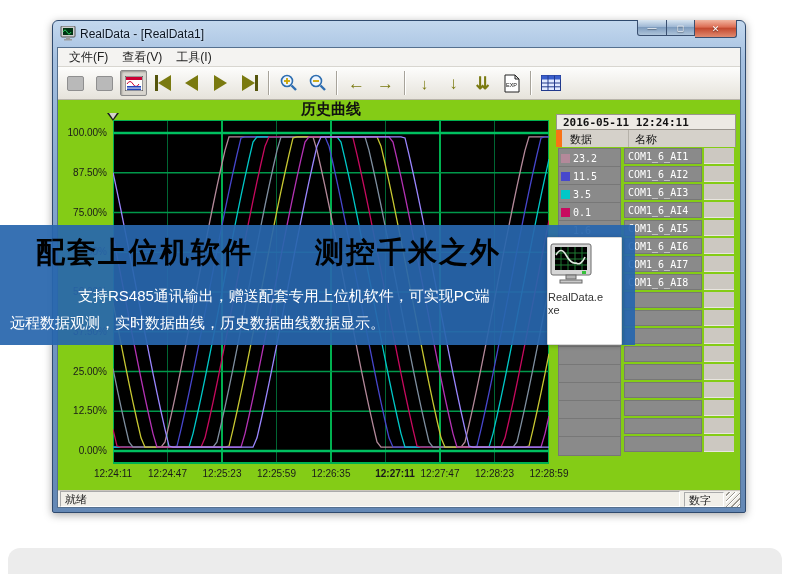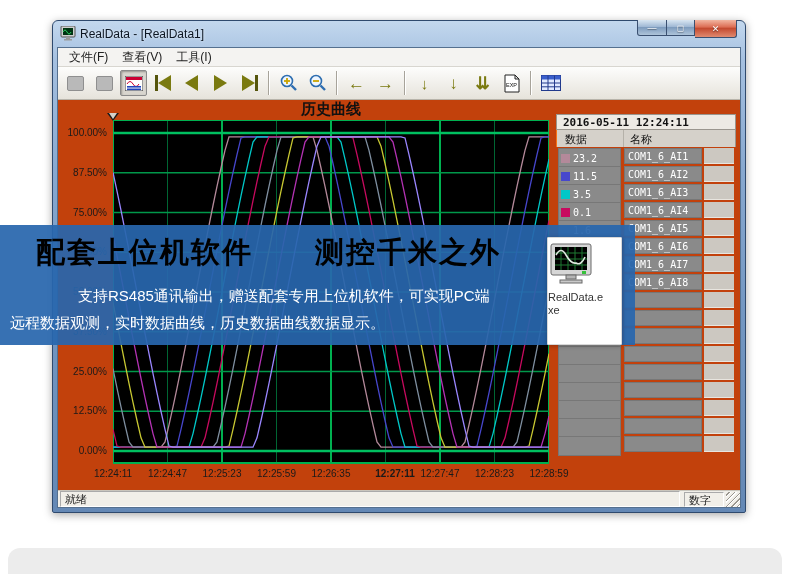--- a/index.html
+++ b/index.html
@@ -43,36 +43,36 @@
   .tsep { width:2px; height:24px; margin:0 3px; border-left:1px solid #a7a39a; border-right:1px solid #ffffff; }
   .blank-ico { width:17px; height:15px; background:#b9b9b9; border:1px solid #8f8f8f; border-radius:2px; }
   .arrow { width:0; height:0; }
   .arr-l { border-top:8px solid transparent; border-bottom:8px solid transparent; border-right:13px solid #7a7a10; }
   .arr-r { border-top:8px solid transparent; border-bottom:8px solid transparent; border-left:13px solid #7a7a10; }
   .bar-v { width:3px; height:16px; background:#55550c; }
   .glyph { color:#7a7a10; font-weight:bold; font-size:17px; line-height:1; }
   .glyph.small { font-size:15px; }
 
   
-  .client { position:relative; flex:1; background:#c2410c; overflow:hidden; }
+  .client { position:relative; flex:1; background:#84cc16; overflow:hidden; }
   .chart-title { position:absolute; left:55px; top:0px; width:436px; height:18px;
     text-align:center; font-size:15px; font-weight:bold; color:#111; }
   .plot-marker { position:absolute; left:49px; top:13px; width:0; height:0;
     border-left:6px solid transparent; border-right:6px solid transparent; border-top:8px solid #1a1a1a; }
   .plot-marker:after { content:""; position:absolute; left:-4px; top:-8px; width:0; height:0;
     border-left:4px solid transparent; border-right:4px solid transparent; border-top:6px solid #d5d1ca; }
   .plot { position:absolute; left:55px; top:20px; width:436px; height:344px; background:#000; }
   .ytick { position:absolute; width:46px; text-align:right; font-size:10px; color:#1a1a1a; }
   .xtick { position:absolute; width:62px; text-align:center; font-size:10px; color:#1a1a1a; top:368px; }
 
   
   .panel { position:absolute; left:498px; top:14px; width:180px; height:348px; }
   .panel-time { height:16px; background:#edeae4; border:1px solid #9a968e; font-size:11px;
     font-family:"DejaVu Sans Mono", monospace; font-weight:bold; color:#111; padding:1px 0 0 6px; white-space:nowrap; }
-  .panel-cols { height:17px; background:#d5d1ca; border-left:1px solid #f97316; border-right:1px solid #9a968e;
+  .panel-cols { height:17px; background:#d5d1ca; border-left:6px solid #f97316; border-right:1px solid #9a968e;
     display:flex; font-size:11px; color:#111; }
   .panel-cols .c1 { width:66px; padding:2px 0 0 8px; }
   .panel-cols .c2 { flex:1; padding:2px 0 0 6px; border-left:1px solid #b5b1a9; }
   .rows { position:absolute; left:0; top:34px; width:180px; }
   .prow { position:relative; height:16px; margin-bottom:2px; }
   .vcell { position:absolute; left:2px; top:0; width:63px; height:20px; background:#8a8a8a;
     border:1px solid #777; color:#fff; font-size:10px; font-family:"DejaVu Sans Mono", monospace;
     display:flex; align-items:center; }
   .ncell { position:absolute; left:68px; top:0; width:78px; height:16px; background:#8a8a8a;
     border:1px solid #777; color:#fff; font-size:10px; font-family:"DejaVu Sans Mono", monospace;

